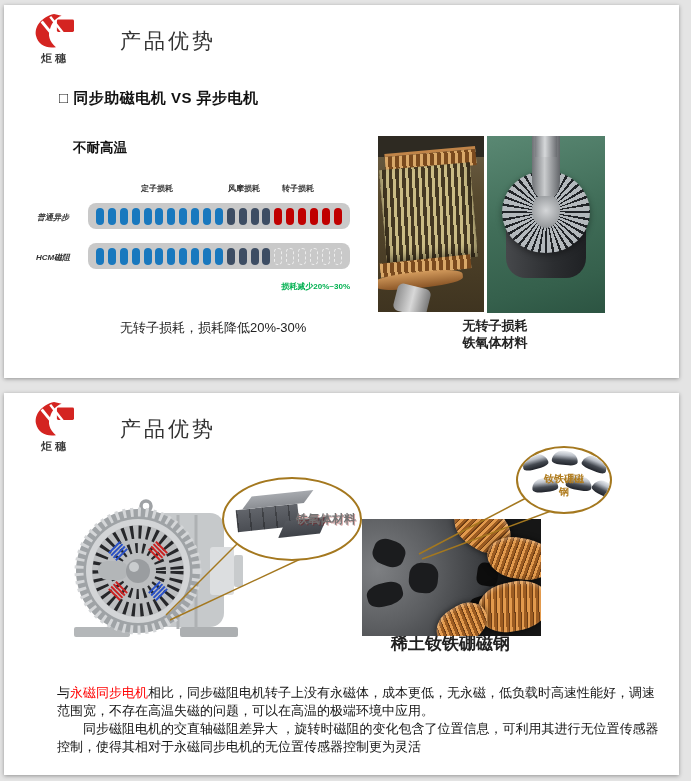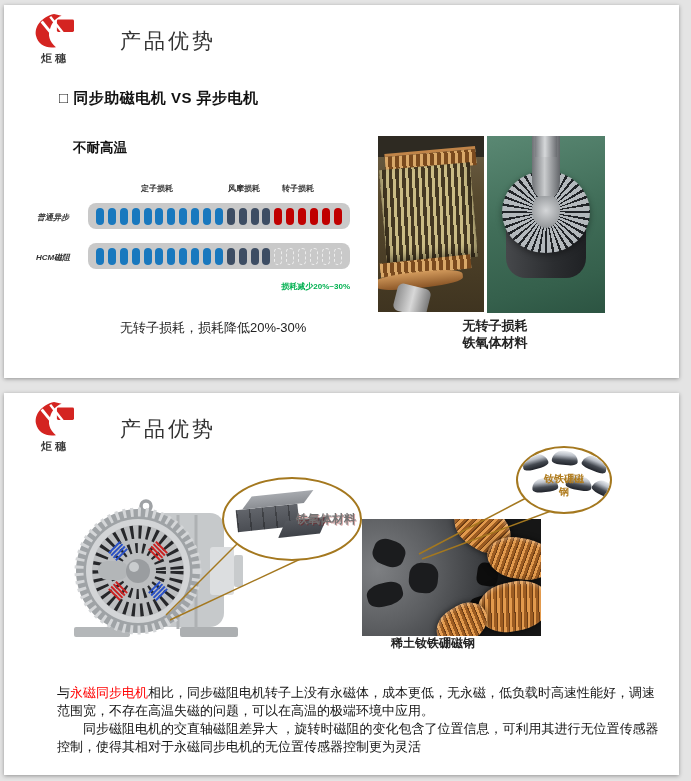--- a/index.html
+++ b/index.html
@@ -114,21 +114,21 @@
   .m3{left:64px;top:9px;transform:rotate(22deg);}
   .m4{left:14px;top:30px;transform:rotate(-6deg);}
   .m5{left:48px;top:28px;transform:rotate(10deg);}
   .m6{left:74px;top:34px;transform:rotate(26deg);}
   .ndfeb-label{position:absolute;left:0;right:0;top:24px;text-align:center;color:#b07c1e;
                font-weight:bold;font-size:10px;line-height:13px;z-index:4;}
 
   .cap-left{position:absolute;left:50px;top:242px;width:220px;text-align:center;
             font-size:12.5px;font-weight:600;line-height:17px;color:#222;}
   .cap-right{position:absolute;left:379px;top:242px;width:250px;
-             font-size:12px;font-weight:600;line-height:17px;color:#222;font-family:Liberation Serif, serif;}
+             font-size:17px;font-weight:600;line-height:17px;color:#222;font-family:Liberation Serif, serif;}
   .cap-right .l1{display:block;padding-left:8px;}
   .cap-line{display:block;}
 
   .para{position:absolute;left:53px;top:291px;width:608px;font-size:13px;font-weight:normal;
         color:#141414;line-height:18px;}
   .para p{margin:0;}
   .para .p2{text-indent:2em;}
   .hl{color:#ff0000;}
 </style>
 </head>

